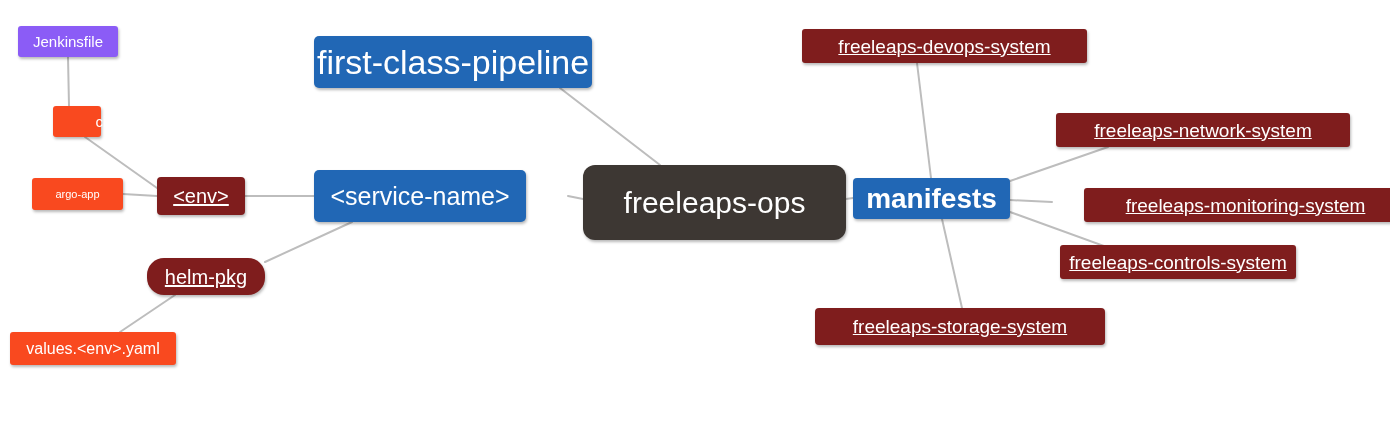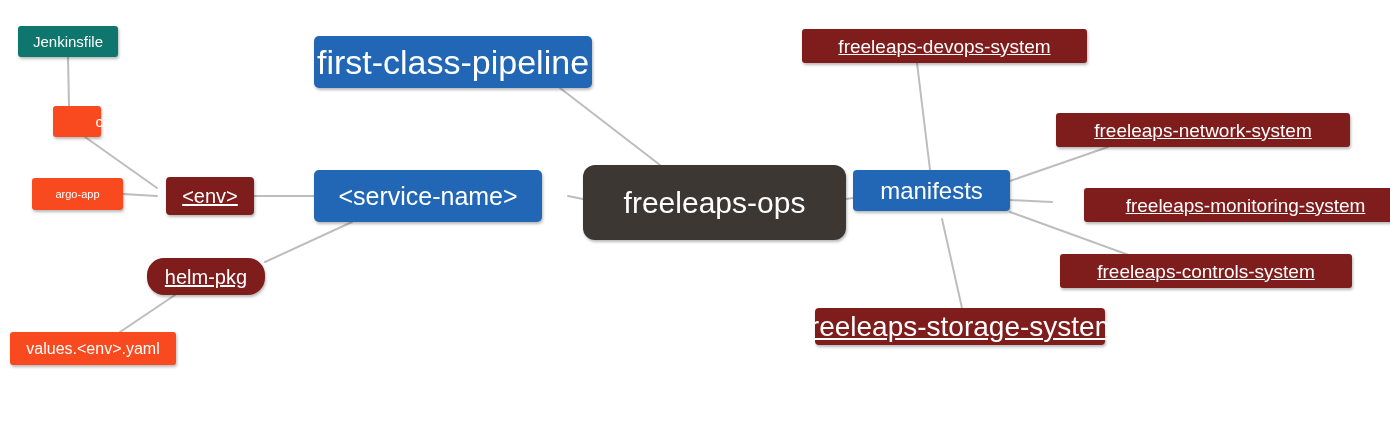--- a/index.html
+++ b/index.html
@@ -19,21 +19,21 @@
     border-radius:4px;
     white-space:nowrap;
     line-height:1;
     text-align:center;
     box-shadow:1px 2px 3px rgba(0,0,0,0.28);
     letter-spacing:0px;
   }
   .n-root{background:#3d3733;}
   .n-blue{background:#2167b5;}
   .n-green{background:#7f1d1d;text-decoration:underline;}
-  .n-orange{background:#0f766e;}
+  .n-orange{background:#8b5cf6;}
   .n-red{background:#f9491f;}
   .r6{border-radius:6px;}
   .r5{border-radius:5px;}
   .r4{border-radius:4px;}
   .r3{border-radius:3px;}
 </style>
 </head>
 <body>
 
 <div id="stage">
@@ -49,27 +49,27 @@
       <line x1="846" y1="199" x2="853" y2="198" stroke="#bdbdbd" stroke-width="2" stroke-linecap="round"></line>
       <line x1="931" y1="178" x2="917" y2="63" stroke="#bdbdbd" stroke-width="2" stroke-linecap="round"></line>
       <line x1="1010" y1="181" x2="1108" y2="147" stroke="#bdbdbd" stroke-width="2" stroke-linecap="round"></line>
       <line x1="1010" y1="200" x2="1052" y2="202" stroke="#bdbdbd" stroke-width="2" stroke-linecap="round"></line>
       <line x1="1010" y1="212" x2="1137" y2="258" stroke="#bdbdbd" stroke-width="2" stroke-linecap="round"></line>
       <line x1="942" y1="219" x2="962" y2="308" stroke="#bdbdbd" stroke-width="2" stroke-linecap="round"></line>
     </svg>
   <div id="node-layer">
       <div class="node n-root r6" style="left: 583px; top: 165px; width: 263px; height: 75px; font-size: 30px; border-radius: 12px;">freeleaps-ops</div>
       <div class="node n-blue r5" style="left: 314px; top: 36px; width: 278px; height: 52px; font-size: 34px;">first-class-pipeline</div>
-      <div class="node n-blue r5" style="left: 314px; top: 170px; width: 228px; height: 52px; font-size: 25px; text-align: center;">&lt;service-name&gt;</div>
-      <div class="node n-blue r4" style="left: 853px; top: 170px; width: 157px; height: 41px; font-size: 24px;">manifests</div>
-      <div class="node n-green r4" style="left: 166px; top: 177px; width: 88px; height: 38px; font-size: 20px;">&lt;env&gt;</div>
+      <div class="node n-blue r5" style="left: 314px; top: 170px; width: 212px; height: 52px; font-size: 25px; text-align: center;">&lt;service-name&gt;</div>
+      <div class="node n-blue r4" style="left: 853px; top: 178px; width: 157px; height: 41px; font-size: 28px; font-weight: bold;">manifests</div>
+      <div class="node n-green r4" style="left: 157px; top: 177px; width: 88px; height: 38px; font-size: 20px;">&lt;env&gt;</div>
       <div class="node n-green r4" style="left: 147px; top: 258px; width: 118px; height: 37px; font-size: 20px; border-radius: 17px;">helm-pkg</div>
       <div class="node n-green r3" style="left: 802px; top: 29px; width: 285px; height: 34px; font-size: 19px;">freeleaps-devops-system</div>
       <div class="node n-green r3" style="left: 1056px; top: 113px; width: 294px; height: 34px; font-size: 19px;">freeleaps-network-system</div>
       <div class="node n-green r3" style="left: 1052px; top: 188px; width: 323px; height: 34px; font-size: 19px; margin-left: 32px;">freeleaps-monitoring-system</div>
-      <div class="node n-green r3" style="left: 1060px; top: 254px; width: 292px; height: 34px; font-size: 19px;">freeleaps-controls-system</div>
-      <div class="node n-green r4" style="left: 815px; top: 308px; width: 290px; height: 37px; font-size: 28px;">freeleaps-storage-system</div>
+      <div class="node n-green r3" style="left: 1060px; top: 245px; width: 236px; height: 34px; font-size: 19px;">freeleaps-controls-system</div>
+      <div class="node n-green r4" style="left: 815px; top: 308px; width: 290px; height: 37px; font-size: 19px;">freeleaps-storage-system</div>
       <div class="node n-orange r3" style="left: 18px; top: 26px; width: 100px; height: 31px; font-size: 15px;">Jenkinsfile</div>
       <div class="node n-red r3" style="left: 53px; top: 106px; width: 32px; height: 31px; font-size: 15px; padding-left: 48px;">ci</div>
       <div class="node n-red r3" style="left: 32px; top: 178px; width: 91px; height: 32px; font-size: 11px;">argo-app</div>
       <div class="node n-red r3" style="left: 10px; top: 332px; width: 166px; height: 33px; font-size: 16px;">values.&lt;env&gt;.yaml</div>
     </div>
 </div>
 
 </body></html>

